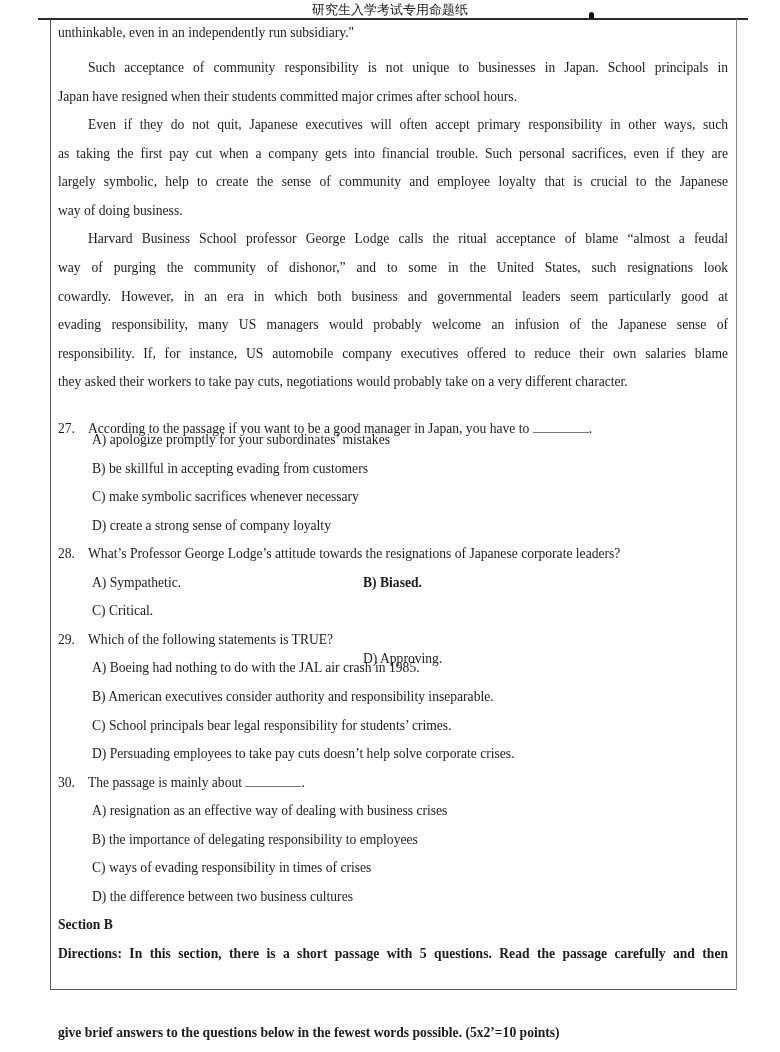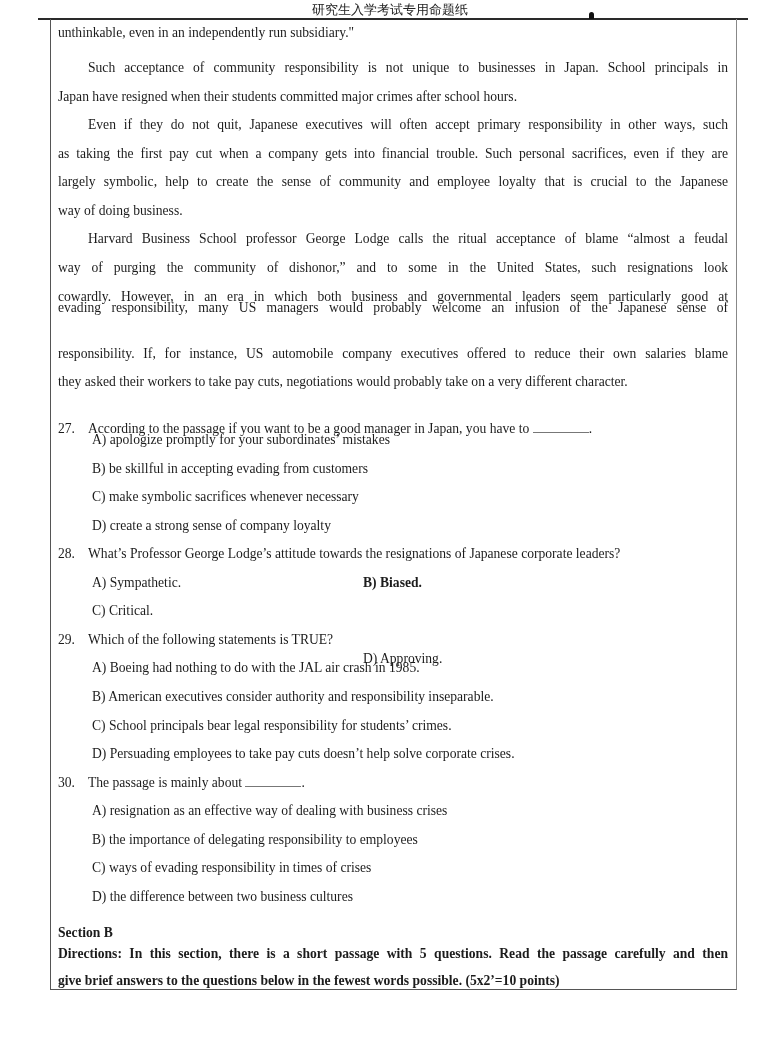--- a/index.html
+++ b/index.html
@@ -58,21 +58,21 @@
   <div class="line" style="top:24px;">unthinkable, even in an independently run subsidiary."</div>
   <div class="line indent justify" style="top:59px;">Such acceptance of community responsibility is not unique to businesses in Japan. School principals in</div>
   <div class="line" style="top:88px;">Japan have resigned when their students committed major crimes after school hours.</div>
   <div class="line indent justify" style="top:116px;">Even if they do not quit, Japanese executives will often accept primary responsibility in other ways, such</div>
   <div class="line justify" style="top:145px;">as taking the first pay cut when a company gets into financial trouble. Such personal sacrifices, even if they are</div>
   <div class="line justify" style="top:173px;">largely symbolic, help to create the sense of community and employee loyalty that is crucial to the Japanese</div>
   <div class="line" style="top:202px;">way of doing business.</div>
   <div class="line indent justify" style="top:230px;">Harvard Business School professor George Lodge calls the ritual acceptance of blame “almost a feudal</div>
   <div class="line justify" style="top:259px;">way of purging the community of dishonor,” and to some in the United States, such resignations look</div>
   <div class="line justify" style="top:288px;">cowardly. However, in an era in which both business and governmental leaders seem particularly good at</div>
-  <div class="line justify" style="top:299px;">evading responsibility, many US managers would probably welcome an infusion of the Japanese sense of</div>
+  <div class="line justify" style="top:316px;">evading responsibility, many US managers would probably welcome an infusion of the Japanese sense of</div>
   <div class="line justify" style="top:345px;">responsibility. If, for instance, US automobile company executives offered to reduce their own salaries blame</div>
   <div class="line" style="top:373px;">they asked their workers to take pay cuts, negotiations would probably take on a very different character.</div>
 </div>
 
 <div>
   <div class="line" style="top:420px;">
     <span class="qnum">27.</span><span>According to the passage if you want to be a good manager in Japan, you have to</span>
     <span class="blank"></span><span>.</span>
   </div>
   <div class="line opt" style="top:431px;">A) apologize promptly for your subordinates’ mistakes</div>
@@ -106,18 +106,18 @@
     <span class="qnum">30.</span><span>The passage is mainly about</span>
     <span class="blank"></span><span>.</span>
   </div>
   <div class="line opt" style="top:802px;">A) resignation as an effective way of dealing with business crises</div>
   <div class="line opt" style="top:831px;">B) the importance of delegating responsibility to employees</div>
   <div class="line opt" style="top:859px;">C) ways of evading responsibility in times of crises</div>
   <div class="line opt" style="top:888px;">D) the difference between two business cultures</div>
 </div>
 
 <div>
-  <div class="line bold" style="top:916px;margin-top:8px;">Section B</div>
+  <div class="line bold" style="top:916px;">Section B</div>
   <div class="line bold justify" style="top:945px;">Directions: In this section, there is a short passage with 5 questions. Read the passage carefully and then</div>
-  <div class="line bold" style="top:972px;font-family:Liberation Serif, serif;">give brief answers to the questions below in the fewest words possible. (5x2’=10 points)</div>
+  <div class="line bold" style="top:1024px;font-family:Liberation Serif, serif;">give brief answers to the questions below in the fewest words possible. (5x2’=10 points)</div>
 </div>
 
 <div class="footer">第 10 页，共 15 页</div>
 
 </body></html>

